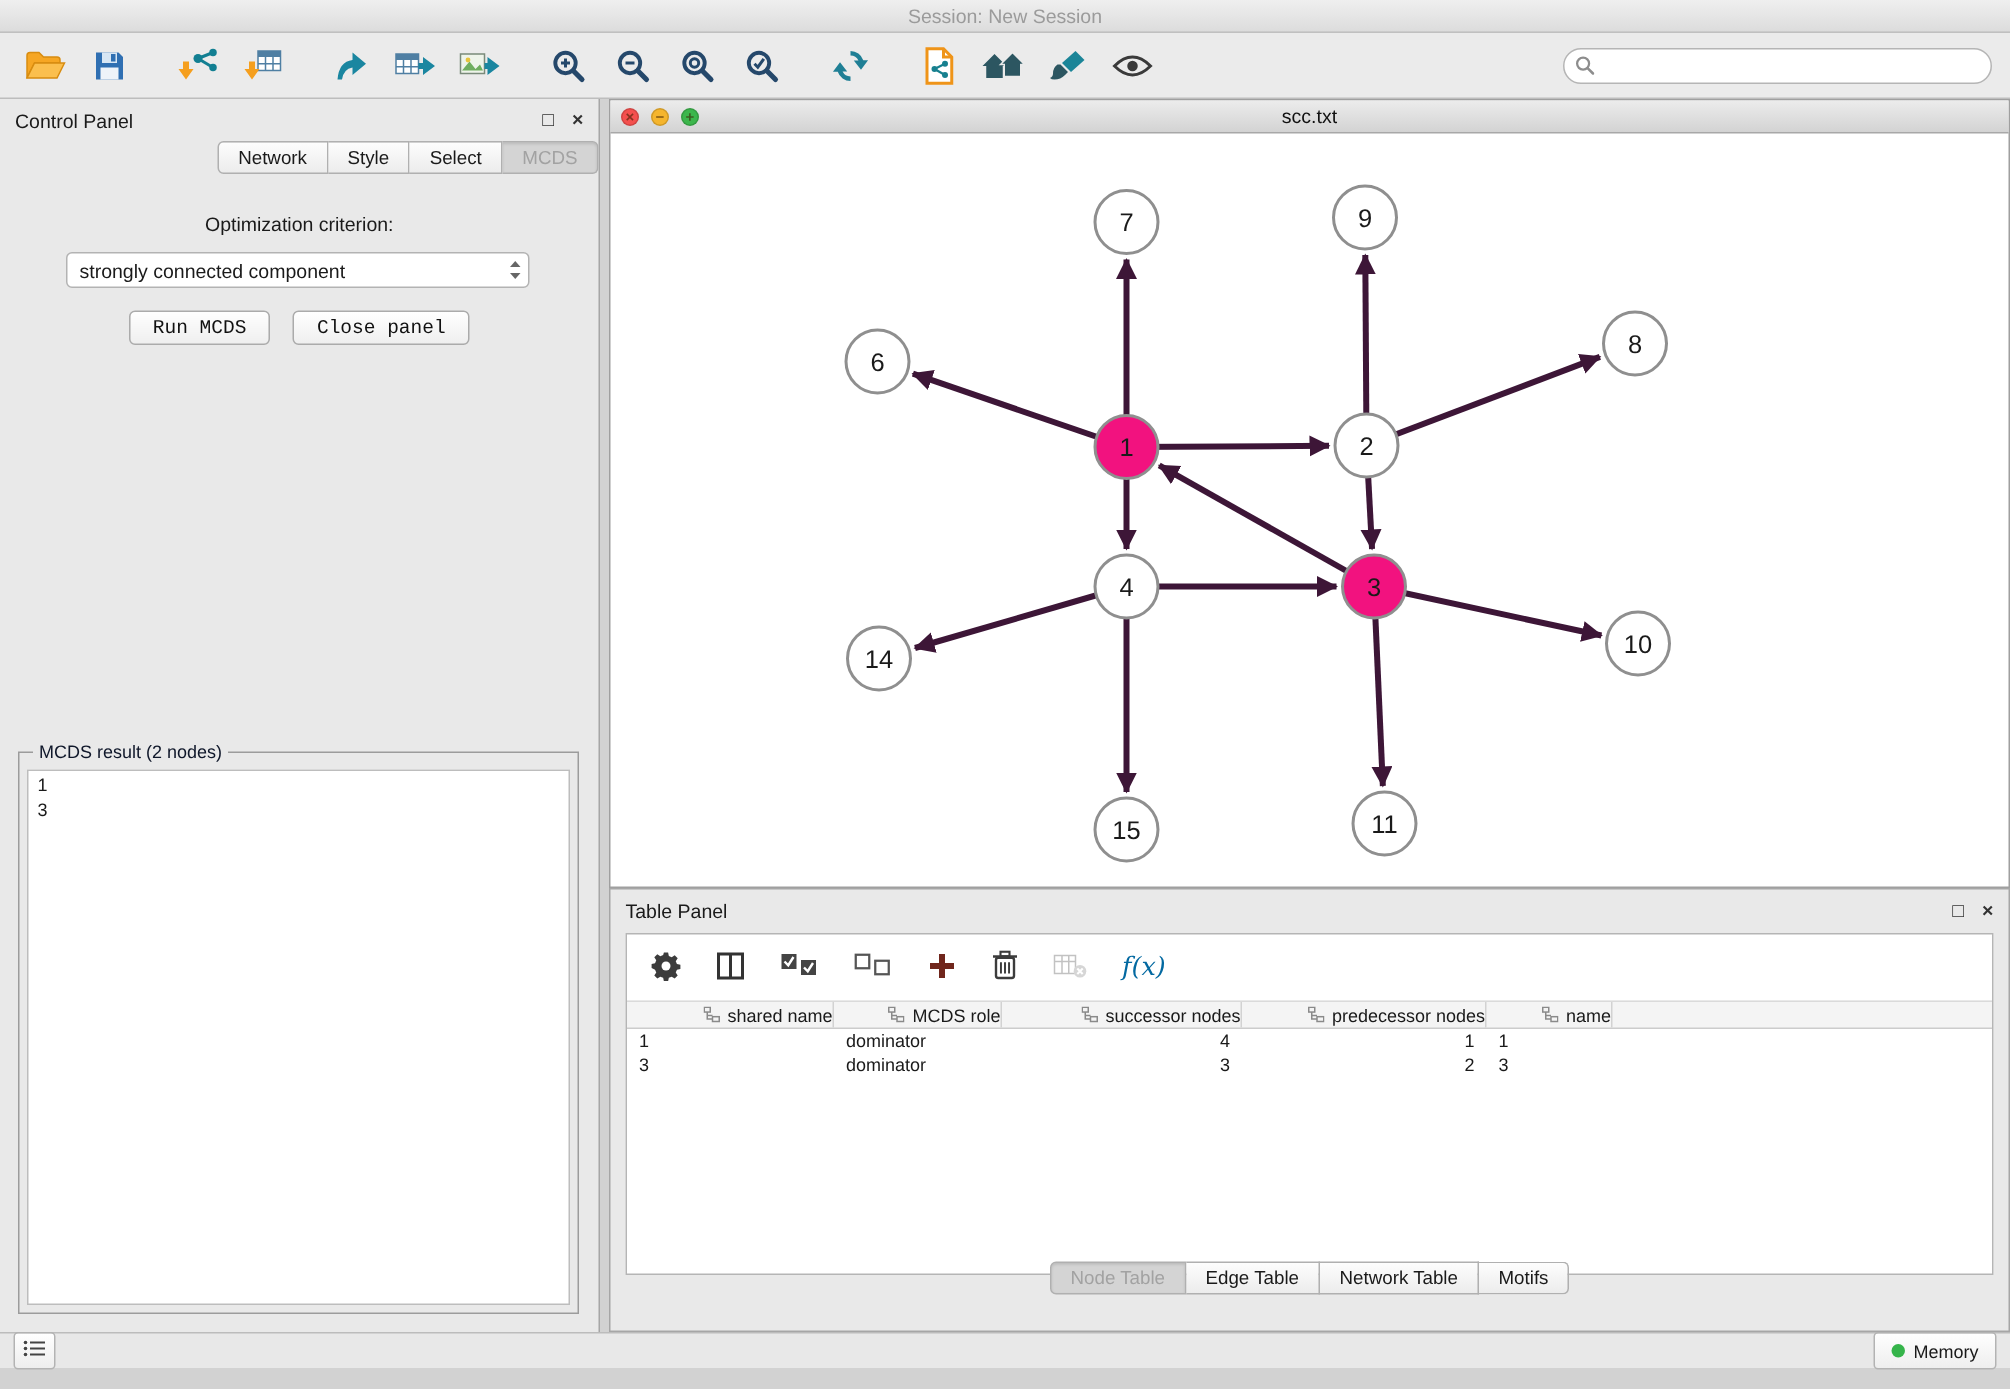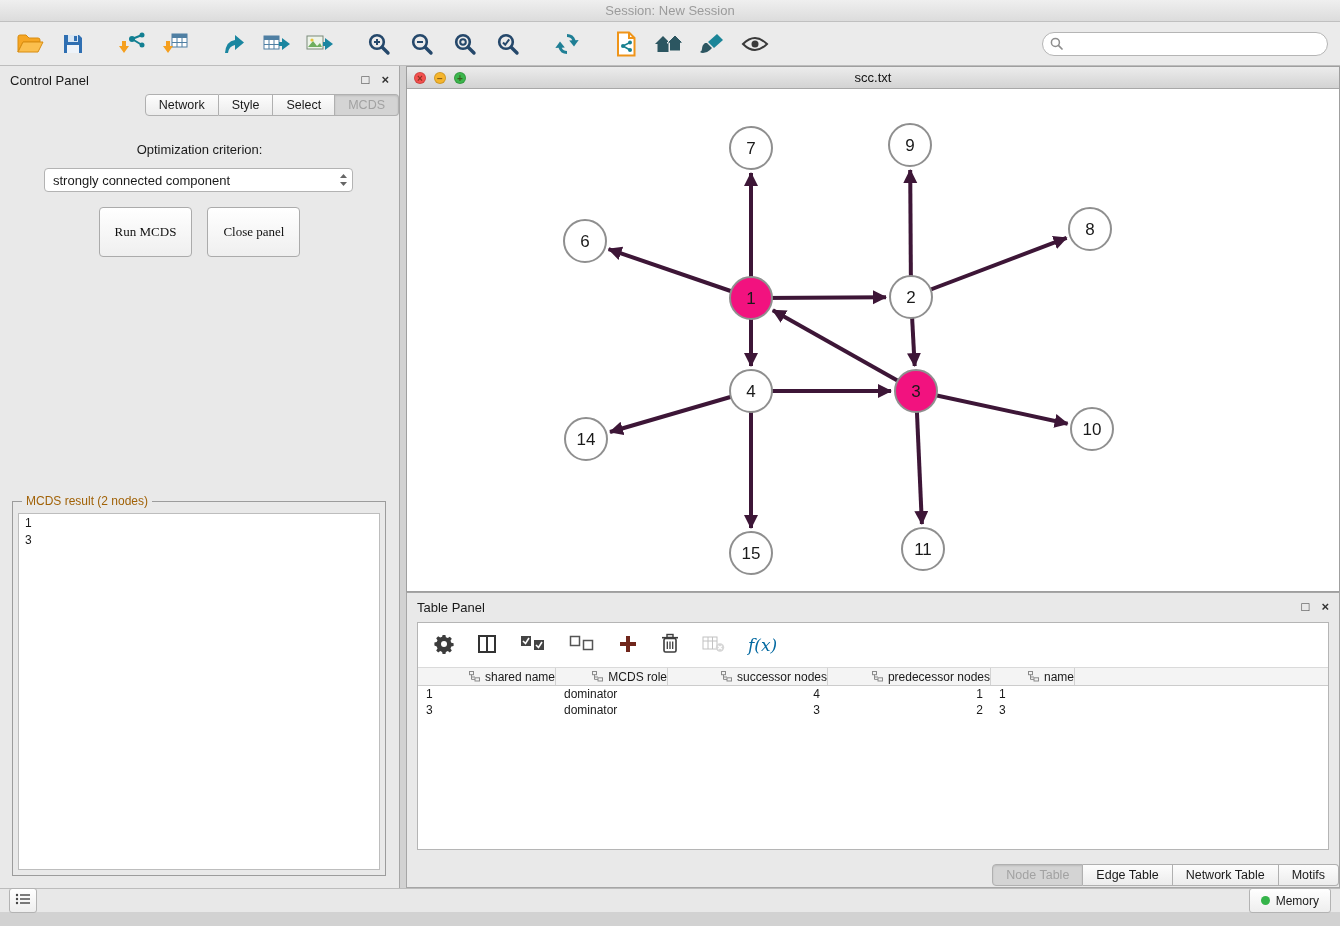--- a/index.html
+++ b/index.html
@@ -32,24 +32,24 @@
   .seg-tab{font-size:12.5px;padding:3px 13px;background:linear-gradient(#fdfdfd,#ececec);
     border:1px solid #b0b0b0;border-left:none;font-family:inherit;color:#1a1a1a;cursor:default}
   .seg-tab:first-child{border-left:1px solid #b0b0b0;border-radius:4px 0 0 4px}
   .seg-tab:last-child{border-radius:0 4px 4px 0}
   .seg-tab.active{background:#d4d4d4;color:#a2a2a2;box-shadow:inset 0 1px 2px rgba(0,0,0,.12)}
   .opt-label{text-align:center;margin-top:26px;font-size:13px}
   .select{margin:11px 46px 0 44px;height:24px;background:#fff;border:1px solid #b3b3b3;border-radius:4px;
     display:flex;align-items:center;padding:0 4px 0 8px;font-size:13px}
   .select .chev{margin-left:auto;display:flex}
   .cp-buttons{display:flex;justify-content:center;gap:15px;margin-top:15px}
-  .cp-btn{font-size:13px;padding:16px 15px;background:linear-gradient(#ffffff,#efefef);
-    border:1px solid #ababab;border-radius:4px;font-family:Liberation Serif, serif;color:#111}
+  .cp-btn{font-size:13px;padding:3px 15px;background:linear-gradient(#ffffff,#efefef);
+    border:1px solid #ababab;border-radius:4px;font-family:Liberation Mono, monospace;color:#111}
   .mcds-box{position:absolute;left:12px;top:428px;width:374px;height:382px;border:1px solid #9c9c9c;padding:5px}
-  .mcds-box legend{font-size:12px;padding:0 4px;margin-left:4px;color:#a16207}
+  .mcds-box legend{font-size:12px;padding:0 4px;margin-left:4px;color:#0f172a}
   .mcds-list{width:100%;height:100%;background:#fff;border:1px solid #bdbdbd;
     font-size:12px;line-height:17px;padding:1px 6px;overflow:auto}
 
   
   .network-panel{position:absolute;left:406px;top:66px;width:934px;height:526px;background:#fff;border:1px solid #9f9f9f}
   .np-titlebar{height:22px;background:linear-gradient(#ececec,#d3d3d3);border-bottom:1px solid #a8a8a8;
     position:relative;text-align:center;font-size:13px;line-height:21px;color:#111}
   .lights{position:absolute;left:7px;top:5px;display:flex;gap:8px}
   .light{width:12px;height:12px;border-radius:50%;font-size:10px;line-height:11px;text-align:center;
     color:rgba(60,30,0,.6);border:1px solid rgba(0,0,0,.15);font-weight:bold}
@@ -59,21 +59,21 @@
   .table-panel{position:absolute;left:406px;top:592px;width:934px;height:296px;background:#e9e9e9;border:1px solid #a6a6a6}
   .tp-content{position:absolute;left:10px;right:10px;top:29px;bottom:37px;background:#fff;border:1px solid #b5b5b5;overflow:hidden}
   .tp-toolbar{height:44px;display:flex;align-items:center;padding:0 16px;gap:23px}
   .tp-ibtn{display:flex;align-items:center;justify-content:center}
   .fx-label{font-family:"DejaVu Serif",serif;font-style:italic;font-size:17px;color:#0369a1}
   .thead{display:flex;background:#f4f4f4;border-top:1px solid #dadada;border-bottom:1px solid #cccccc;height:19px}
   .th{display:flex;align-items:center;justify-content:flex-end;font-size:12px;gap:5px;
     border-right:1px solid #d2d2d2;color:#1a1a1a}
   .t-row{display:flex;height:16px;font-size:12px;align-items:center}
   .td{padding:0 8px;overflow:hidden;white-space:nowrap}
-  .tp-tabs{position:absolute;bottom:1px;left:0;width:100%;display:flex;justify-content:flex-end}
+  .tp-tabs{position:absolute;bottom:24px;left:0;width:100%;display:flex;justify-content:center}
 
   
   .status-bar{position:absolute;left:0;top:888px;width:1340px;height:24px;background:#e8e8e8;
     border-top:1px solid #bcbcbc;display:flex;align-items:center;padding:0 9px}
   .sb-left{width:28px;height:25px;border:1px solid #b3b3b3;border-radius:3px;
     background:linear-gradient(#ffffff,#eeeeee);display:flex;align-items:center;justify-content:center}
   .sb-memory{margin-left:auto;height:25px;border:1px solid #b3b3b3;border-radius:3px;
     background:linear-gradient(#ffffff,#eeeeee);display:flex;align-items:center;gap:6px;padding:0 11px;font-size:12px}
   .mem-dot{width:9px;height:9px;border-radius:50%}
 </style>

